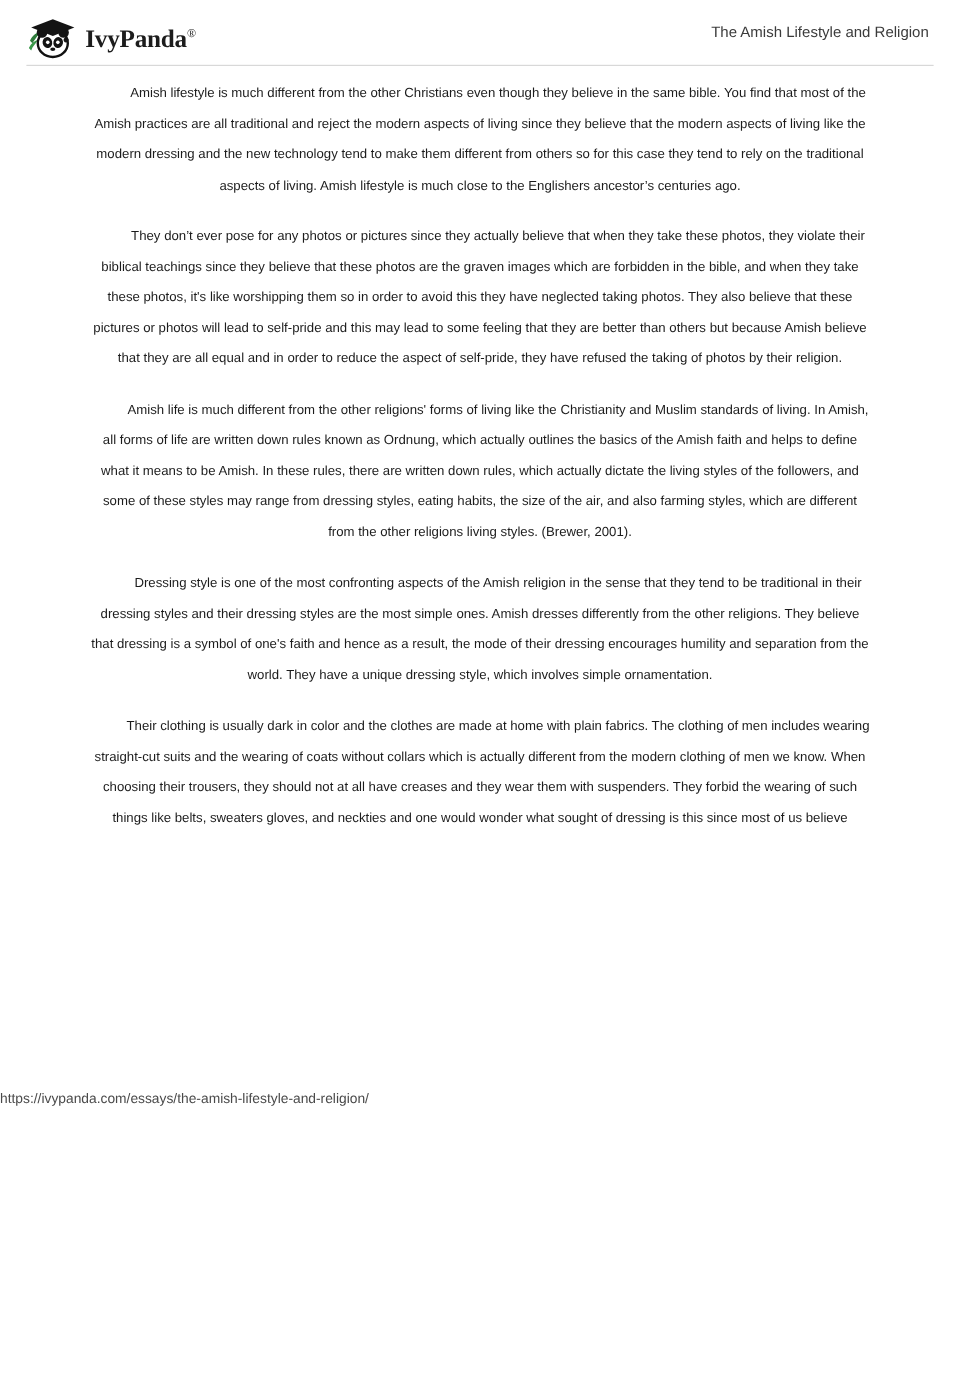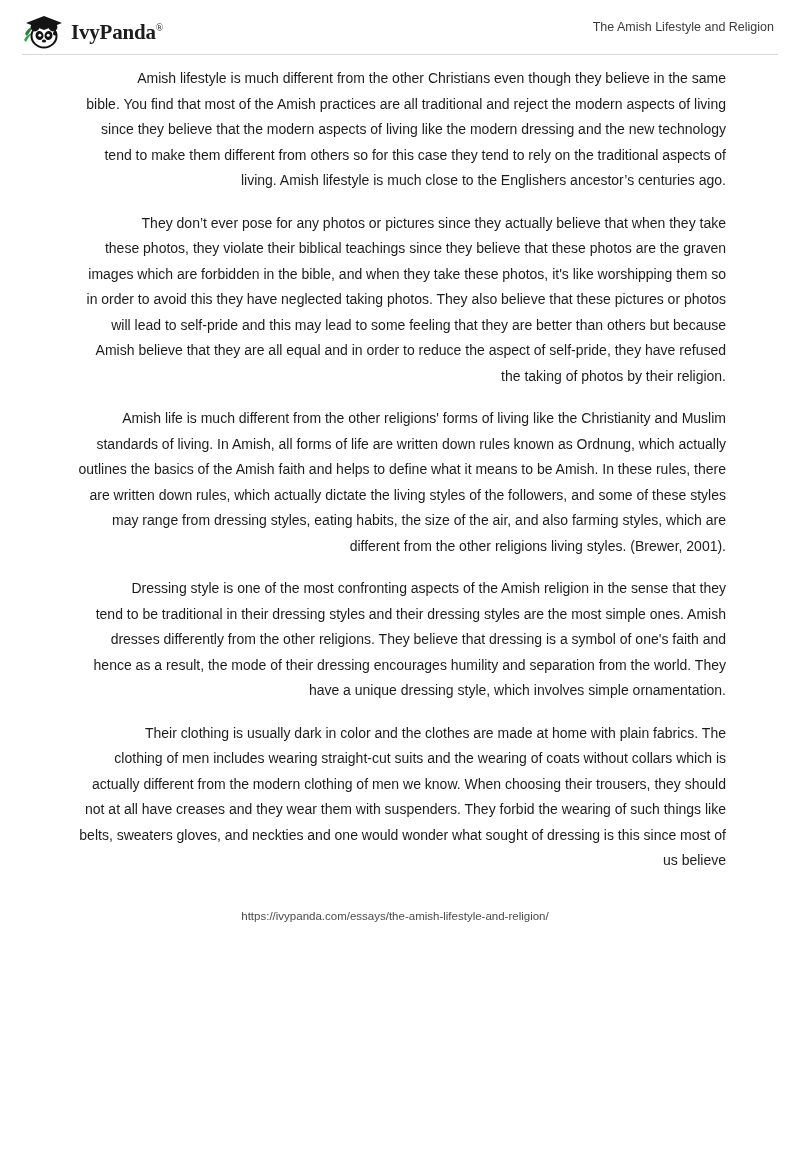--- a/index.html
+++ b/index.html
@@ -88,35 +88,35 @@
     font-weight: bold;
     color: #111;
     margin: 12px 0 14px 0;
     letter-spacing: -0.2px;
   }
   h1.section-title.second {
     margin-top: 30px;
     margin-bottom: 16px;
   }
   p.para {
-    font-size: 14px;
+    font-size: 11px;
     line-height: 25.5px;
     color: #1c1c1c;
     margin: 0 0 17px 0;
     text-indent: 30px;
-    text-align: right;
+    text-align: center;
   }
 
   
   .doc-footer {
     position: absolute;
     bottom: 24px;
-    left: 16px;
+    left: 0;
     right: 26px;
-    text-align: center;
+    text-align: left;
     font-size: 11.5px;
     color: #4a4a4a;
   }
   .footer-link {
     color: #4a4a4a;
     text-decoration: none;
   }
 </style>
 </head>
 <body>

